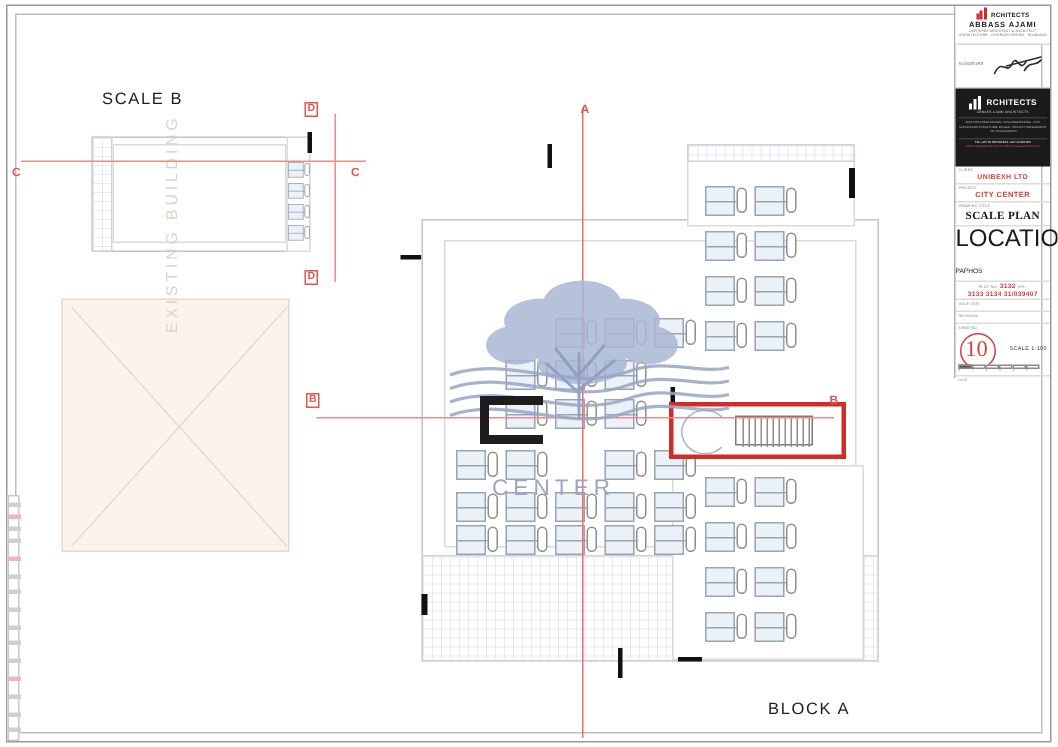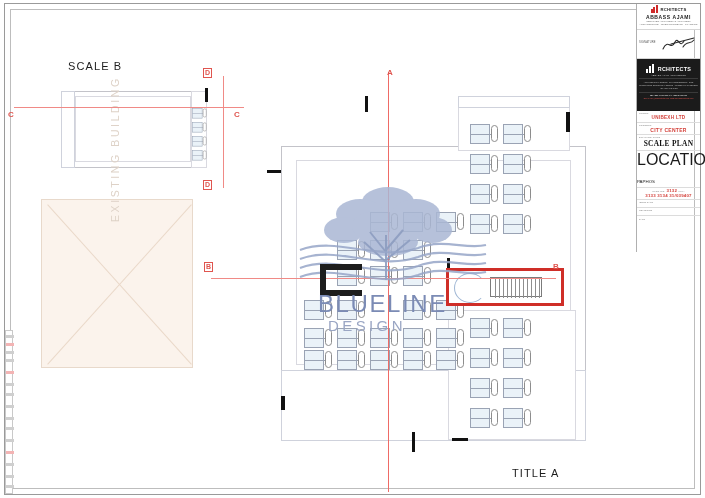--- a/index.html
+++ b/index.html
@@ -438,26 +438,25 @@
       </svg>
       <svg class="wave" width="190" height="46" viewBox="0 0 190 46">
         <g stroke="#97a6c8" fill="none" stroke-width="2.2" opacity=".85">
           <path d="M2 10 C40 -4 80 22 120 8 C146 -2 168 10 188 5"></path>
           <path d="M2 19 C40 5 80 31 120 17 C146 7 168 19 188 14"></path>
           <path d="M2 28 C40 14 80 40 120 26 C146 16 168 28 188 23"></path>
           <path d="M2 37 C40 23 80 49 120 35 C146 25 168 37 188 32"></path>
         </g>
       </svg>
       <div class="brk"></div>
-      <div class="t1">BLUELINE</div>
-      <div class="t2">DESIGN</div>
+      <div class="t2">CENTER</div>
     </div>
 
     <div class="label" id="lbl-blockb">SCALE B</div>
-    <div class="label" id="lbl-blocka">TITLE A</div>
+    <div class="label" id="lbl-blocka">BLOCK A</div>
   </div>
 
   <div class="tb">
 
     <div class="tb-head">
       <div class="logo-row">
         <span class="logo-mark">
           <span></span>
             <span></span>
             <span></span>
@@ -530,19 +529,39 @@
       <div class="plot-line">3133   3134   31/039407</div>
     </div>
 
     <div class="tb-blank">
       <span class="k">ISSUE DATE</span>
     </div>
     <div class="tb-blank">
       <span class="k">REVISIONS</span>
     </div>
 
+    <div class="tb-sheet">
+      <span class="k">SHEET NO</span>
+      <div class="sheet-circle"></div>
+      <div class="sheet-no">10</div>
+      <div class="scale-txt">SCALE 1:100</div>
+      <div class="scalebar">
+        <div class="seg" style="left:0;width:9px;background:#555;"></div>
+        <div class="seg" style="left:9px;width:9px;background:#fff;"></div>
+        <div class="seg" style="left:18px;width:9px;background:#fff;"></div>
+        <div class="seg" style="left:27px;width:9px;background:#fff;"></div>
+        <div class="seg" style="left:36px;width:9px;background:#fff;"></div>
+        <div class="seg" style="left:45px;width:9px;background:#fff;"></div>
+        <div class="tick" style="left:0">0</div>
+          <div class="tick" style="left:9px">1</div>
+        <div class="tick" style="left:18px">2</div>
+          <div class="tick" style="left:27px">3</div>
+        <div class="tick" style="left:36px">4</div>
+          <div class="tick" style="left:45px">5</div>
+      </div>
+    </div>
 
     <div class="tb-foot">
       <span class="k">DATE</span>
     </div>
   </div>
 
 </div>
 
 </body></html>

